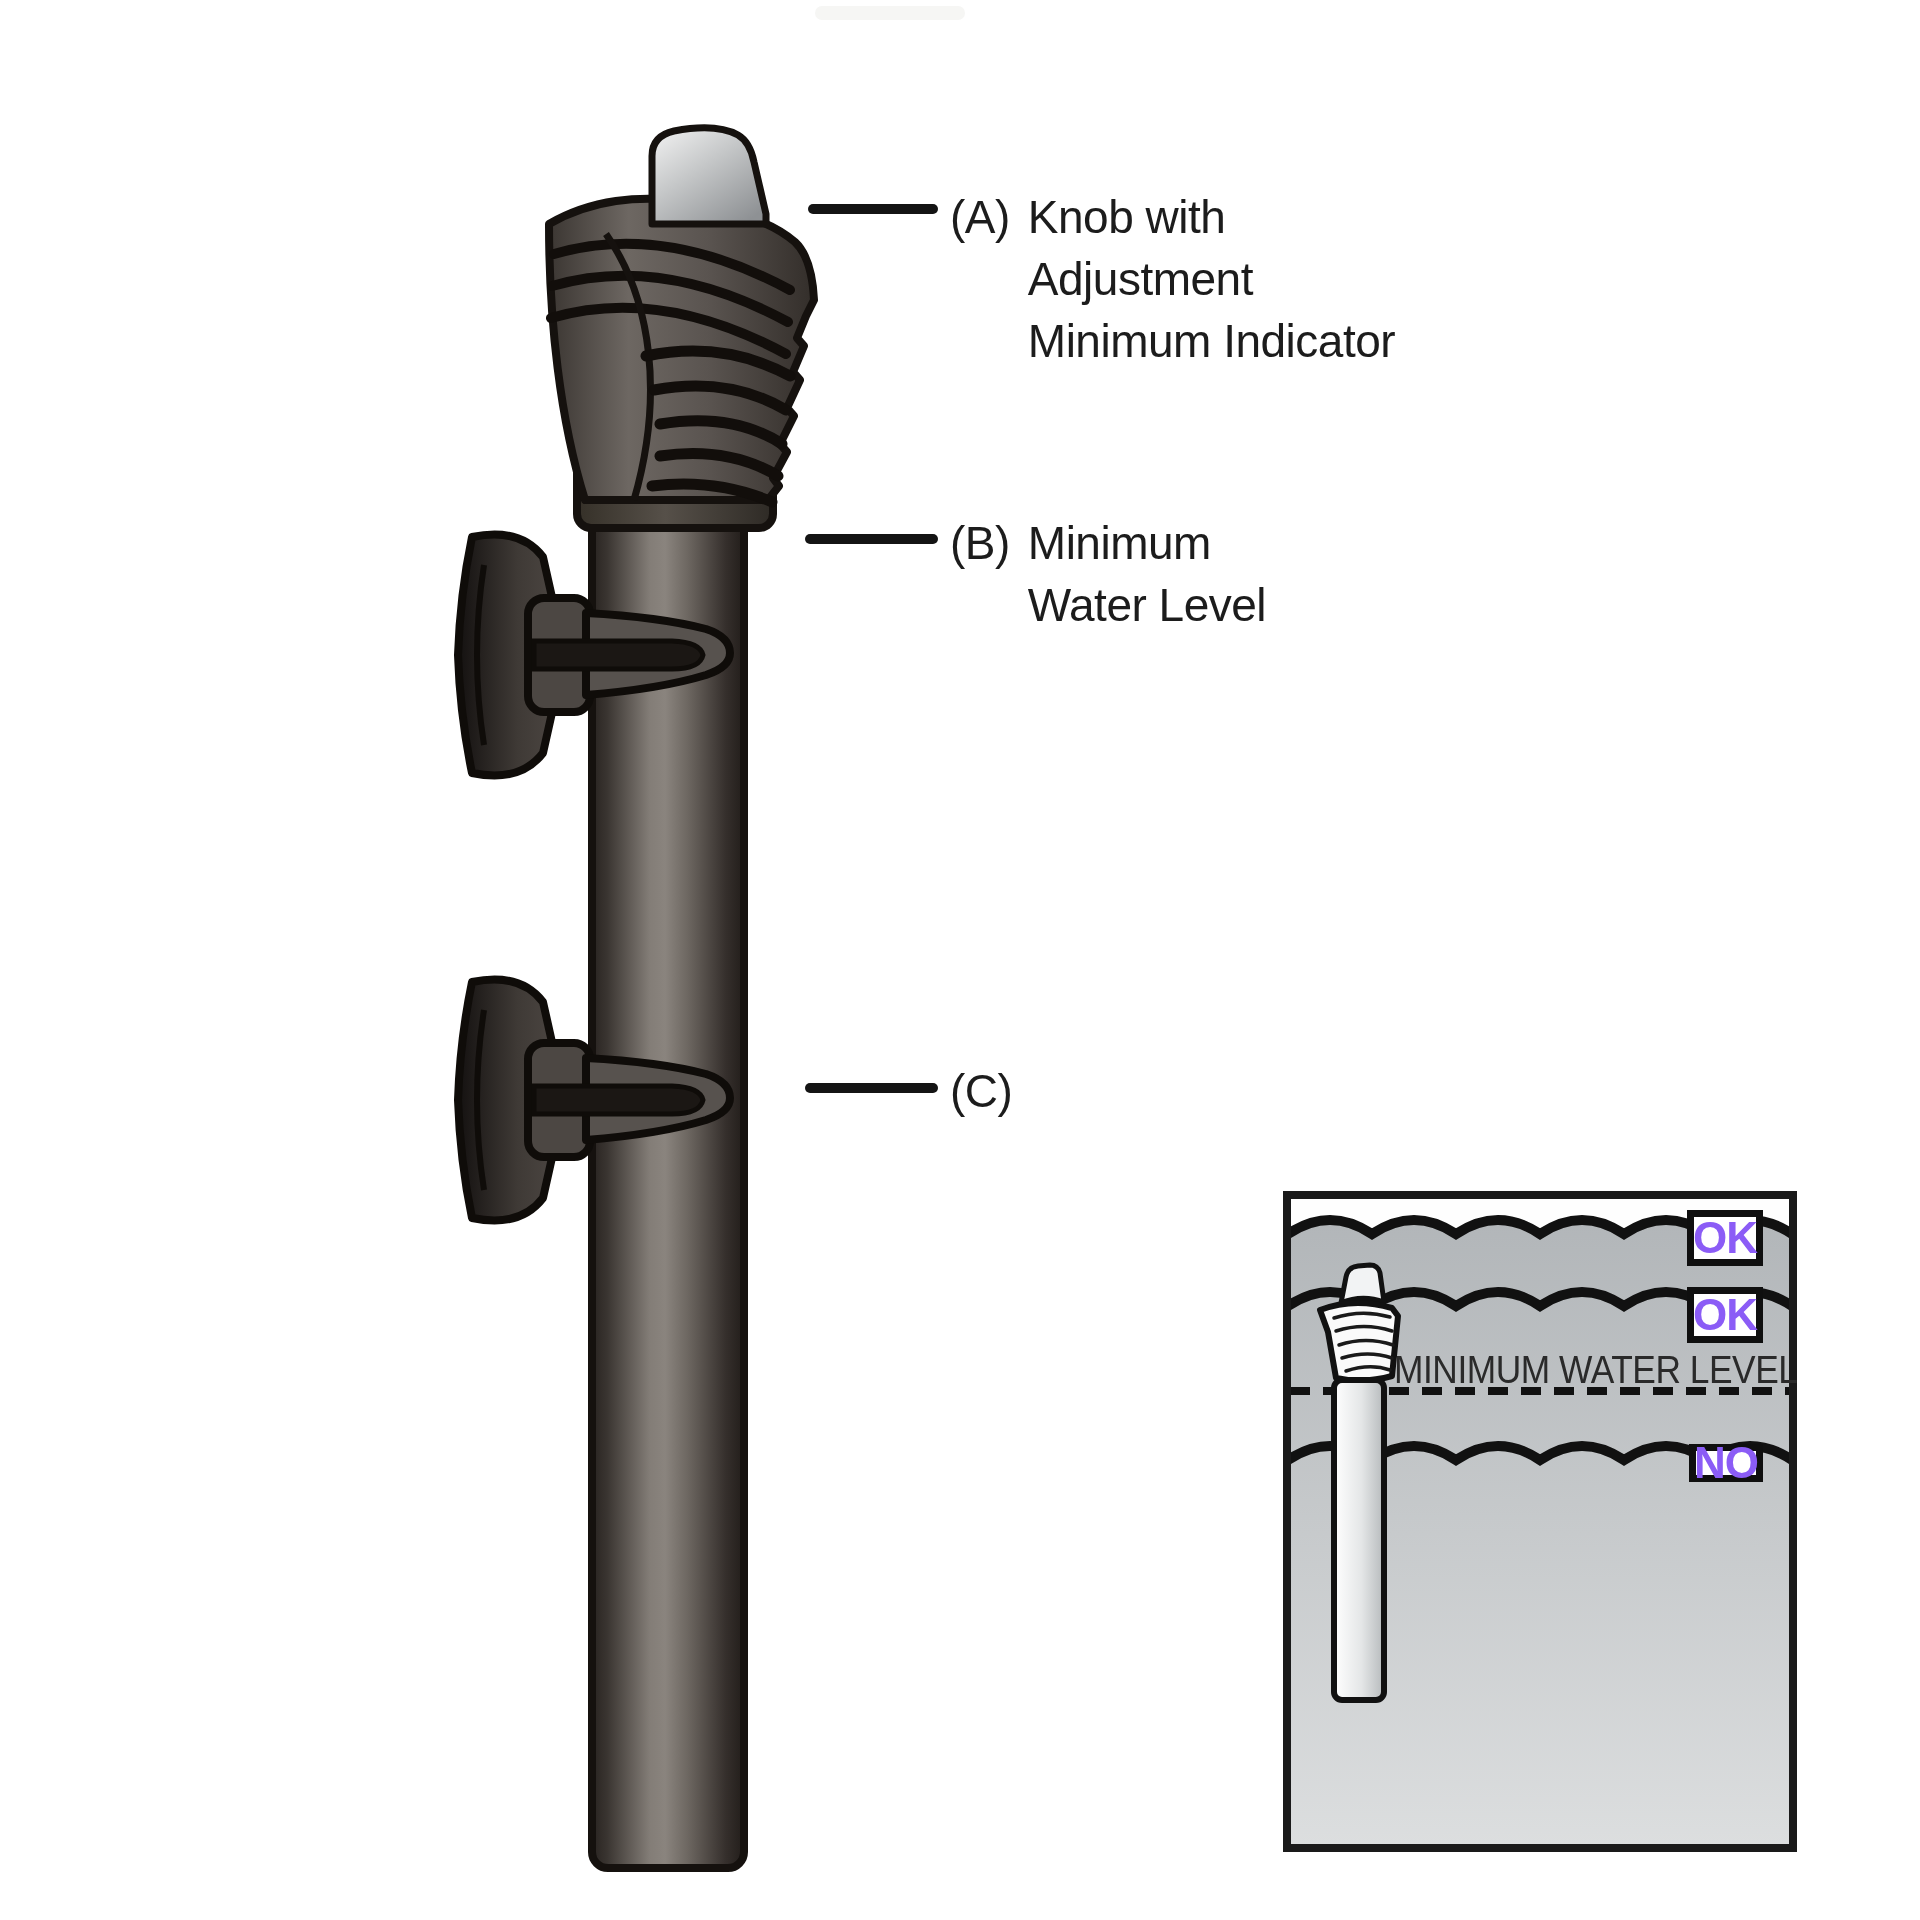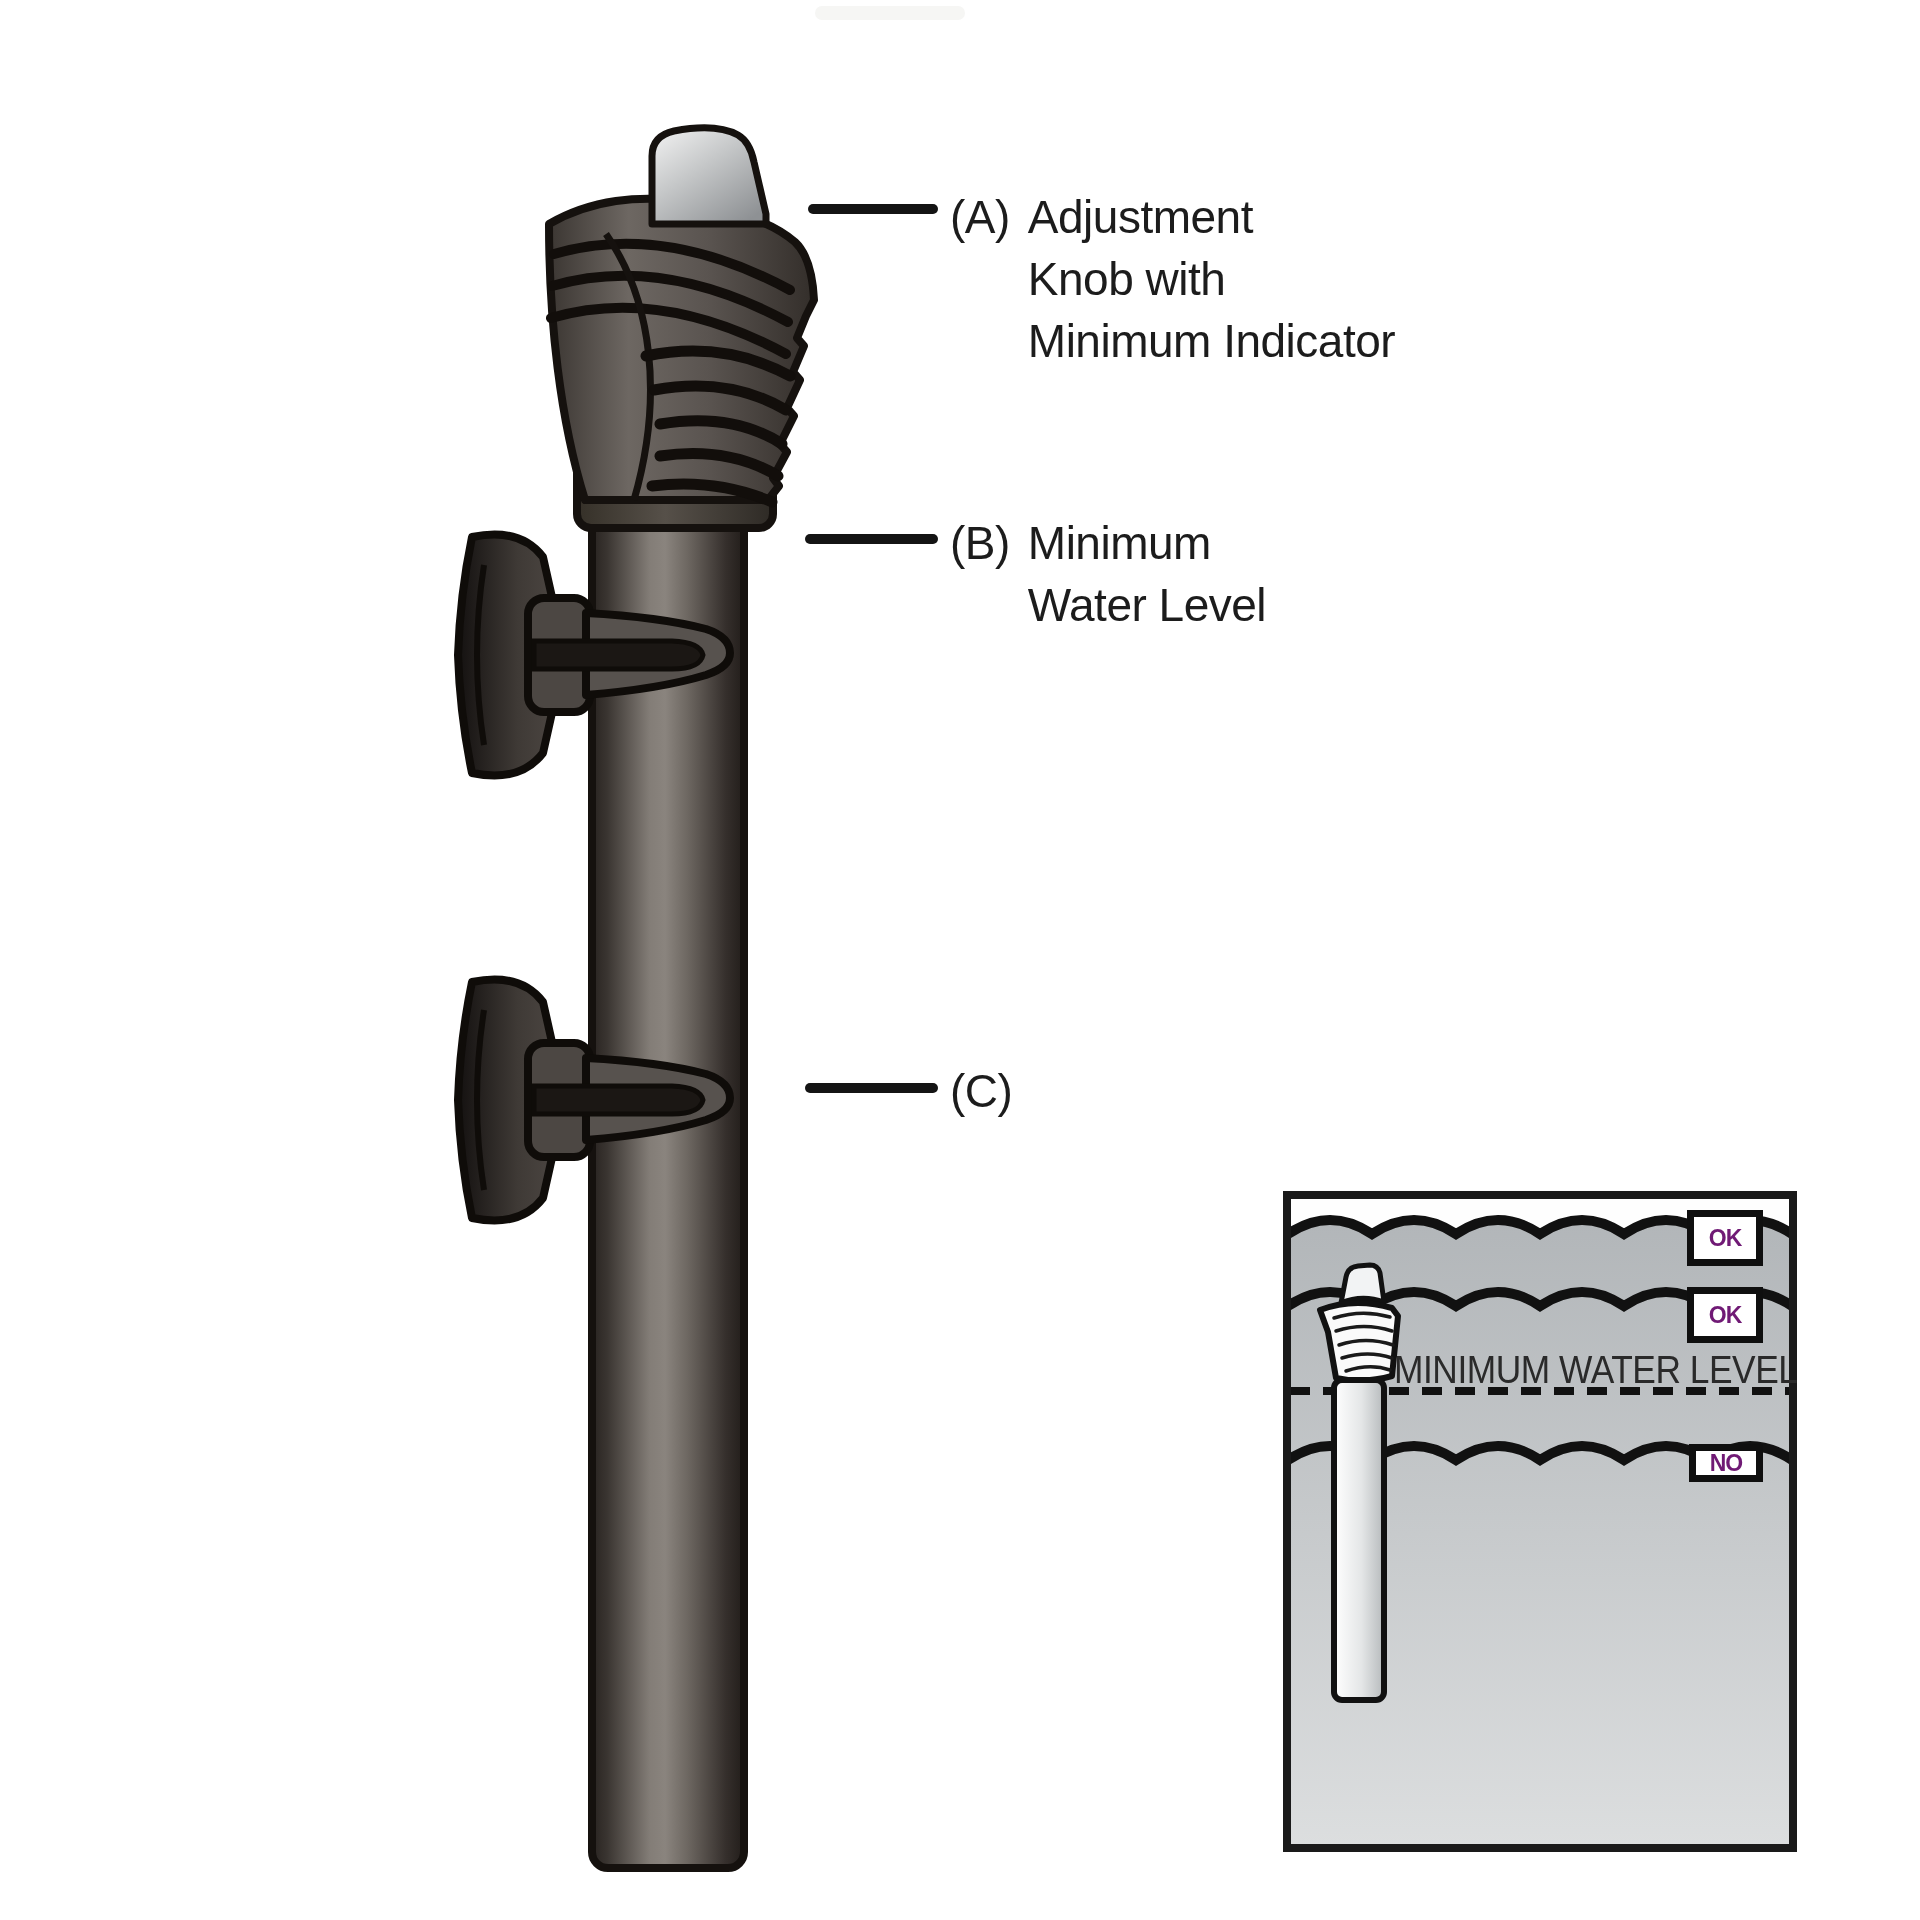--- a/index.html
+++ b/index.html
@@ -20,21 +20,21 @@
     line-height:62px;
     letter-spacing:-0.5px;
     white-space:nowrap;
   }
   .part-label .prefix{margin-right:18px;}
   .badge{
     position:absolute;
     background:#ffffff;
     border:7px solid #0f0f0f;
     display:flex;align-items:center;justify-content:center;
-    font-size:23px;font-weight:bold;color:#701a75;
+    font-size:44px;font-weight:bold;color:#8b5cf6;
     box-sizing:border-box;
     letter-spacing:-1px;
   }
   .mwl{
     position:absolute;
     left:1394px;top:1349px;
     font-size:38px;
     color:#2a2a2a;
     letter-spacing:-0.5px;
     transform:scaleX(0.93);
@@ -193,22 +193,22 @@
           </g>
           <rect x="1334" y="1380" width="50" height="320" rx="8" fill="url(#insetTubeGrad)" stroke="#111111" stroke-width="6"></rect>
         </g>
       </g>
     </g>
   </svg>
 
   <div class="part-label" style="left:950px;top:186px;">
     <span class="prefix">(A)</span>
     <div>
+      <div>Knob with</div>
       <div>Adjustment</div>
-      <div>Knob with</div>
       <div>Minimum Indicator</div>
     </div>
   </div>
 
   <div class="part-label" style="left:950px;top:512px;">
     <span class="prefix">(B)</span>
     <div>
       <div>Minimum</div>
       <div>Water Level</div>
     </div>

